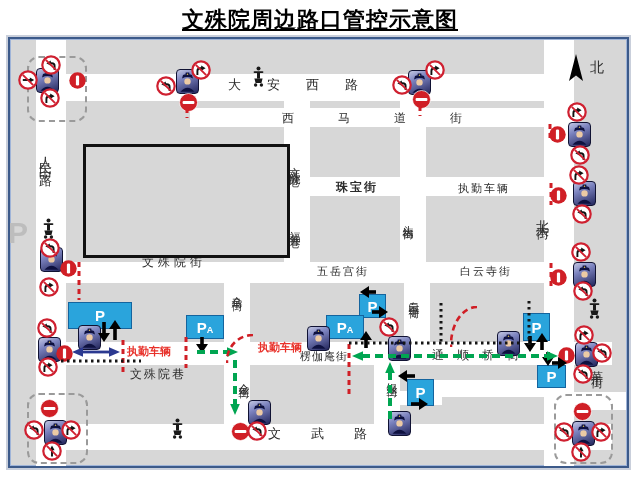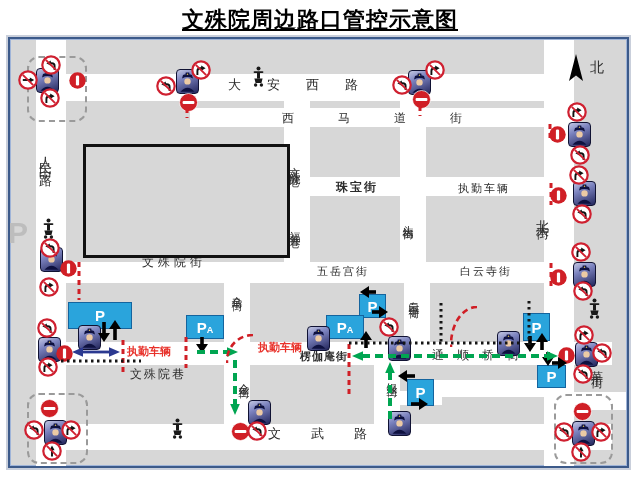--- a/index.html
+++ b/index.html
@@ -65,21 +65,21 @@
       <div class="lbl v" style="position: absolute; left: 402px; top: 216px; font-size: 11px; letter-spacing: 2px;">头福街</div>
       <div class="lbl v" style="position: absolute; left: 536px; top: 209px; font-size: 13px; letter-spacing: 4px;">北大街</div>
       <div class="lbl" style="position: absolute; left: 590px; top: 61px; font-size: 14px;">北</div>
       <div class="lbl" style="position: absolute; left: 142px; top: 256px; font-size: 12px; letter-spacing: 4px;">文殊院街</div>
       <div class="lbl" style="position: absolute; left: 317px; top: 266px; font-size: 11px; letter-spacing: 2px;">五岳宫街</div>
       <div class="lbl" style="position: absolute; left: 460px; top: 266px; font-size: 11px; letter-spacing: 2px;">白云寺街</div>
       <div class="lbl v" style="position: absolute; left: 231px; top: 288px; font-size: 11px; letter-spacing: 2px;">金马街</div>
       <div class="lbl v" style="position: absolute; left: 408px; top: 293px; font-size: 11px; letter-spacing: 2px;">白云寺街</div>
       <div class="lbl" style="position: absolute; left: 127px; top: 346px; font-size: 11px; color: rgb(232, 49, 42); font-weight: bold;">执勤车辆</div>
       <div class="lbl" style="position: absolute; left: 258px; top: 342px; font-size: 11px; color: rgb(232, 49, 42); font-weight: bold;">执勤车辆</div>
-      <div class="lbl" style="position: absolute; left: 300px; top: 351px; font-size: 11px; letter-spacing: 1px; font-weight: bold;">楞伽庵街</div>
+      <div class="lbl" style="position: absolute; left: 300px; top: 351px; font-size: 11px; letter-spacing: 1px;">楞伽庵街</div>
       <div class="lbl" style="position: absolute; left: 130px; top: 368px; font-size: 12px; letter-spacing: 2px;">文殊院巷</div>
       <div class="lbl" style="position: absolute; left: 432px; top: 349px; font-size: 12px; letter-spacing: 13px;">通顺桥街</div>
       <div class="lbl v" style="position: absolute; left: 238px; top: 375px; font-size: 11px; letter-spacing: 2px;">金丝街</div>
       <div class="lbl v" style="position: absolute; left: 386px; top: 374px; font-size: 11px; letter-spacing: 2px;">银丝街</div>
       <div class="lbl v" style="position: absolute; left: 591px; top: 361px; font-size: 12px; letter-spacing: 3px;">草市街</div>
       <div class="lbl" style="position: absolute; left: 268px; top: 427px; font-size: 13px; letter-spacing: 30px;">文武路</div>
       <div class="lbl sans" style="position: absolute; left: 8px; top: 218px; font-size: 30px; color: rgb(189, 189, 189); font-weight: bold;">P</div>
       <div class="park" style="position: absolute; left: 68px; top: 302px; width: 62px; height: 25px;">
         <span>P</span>
       </div>

